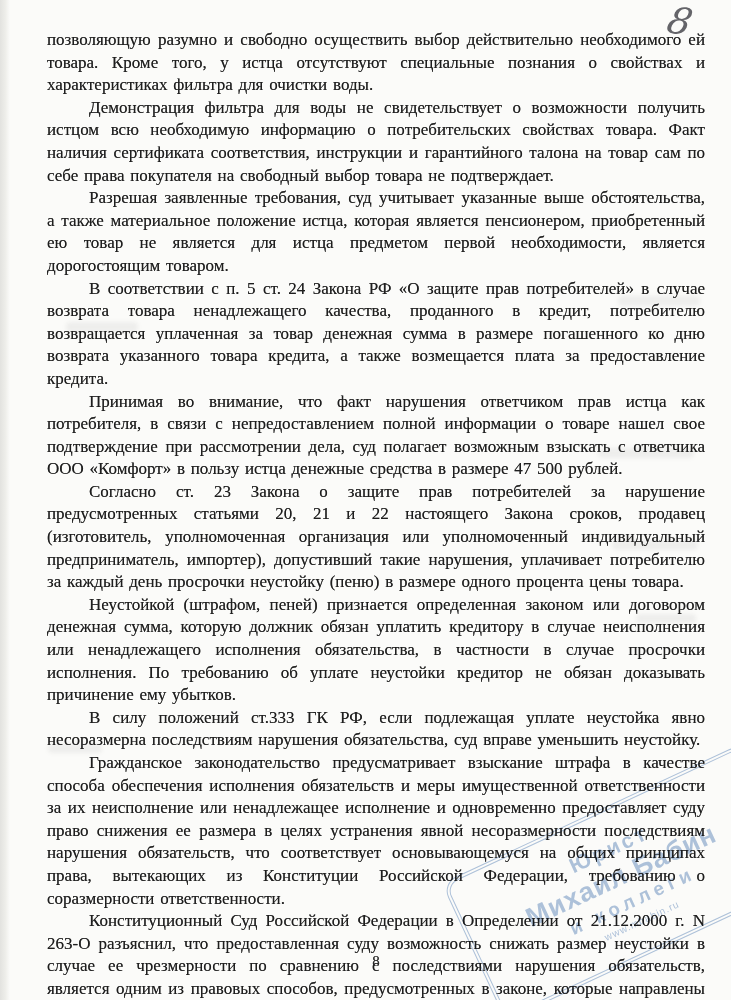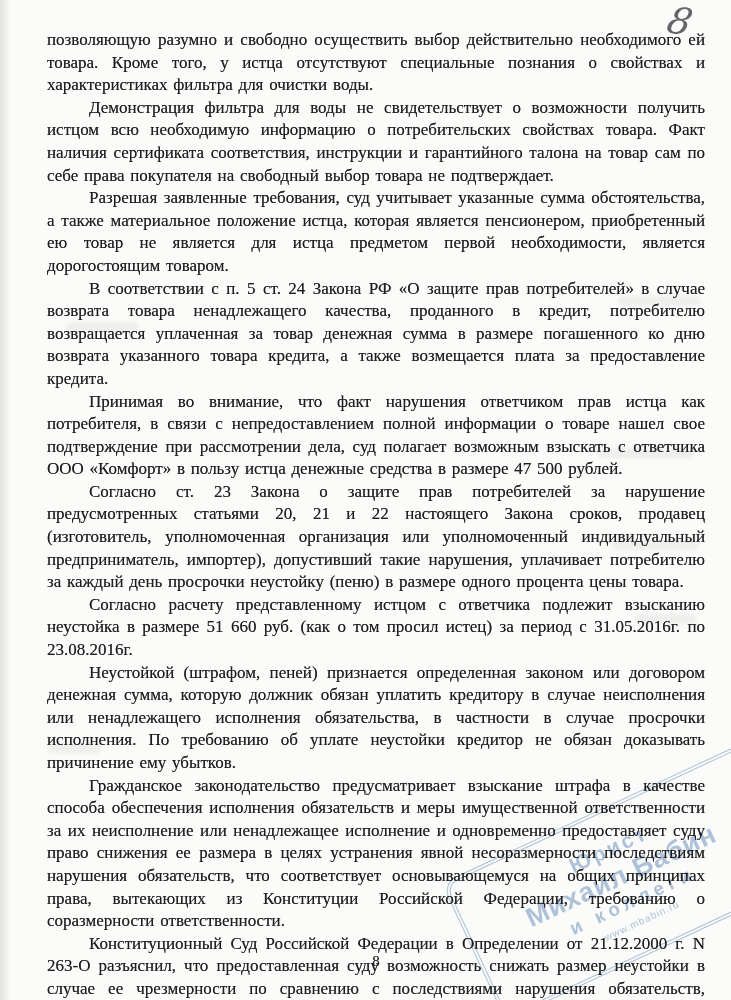--- a/index.html
+++ b/index.html
@@ -74,26 +74,26 @@
 <div class="smudge" style="left:598px; top:448px; width:96px; height:10px;"></div>
 <div class="smudge" style="left:612px; top:540px; width:86px; height:10px;"></div>
 <div class="smudge" style="left:636px; top:614px; width:60px; height:9px;"></div>
 <div class="smudge" style="left:48px;  top:744px; width:54px; height:9px;"></div>
 
 <div class="hand-num">8</div>
 
 <div class="page-body">
   <p class="no-indent">позволяющую разумно и свободно осуществить выбор действительно необходимого ей товара. Кроме того, у истца отсутствуют специальные познания о свойствах и характеристиках фильтра для очистки воды.</p>
   <p>Демонстрация фильтра для воды не свидетельствует о возможности получить истцом всю необходимую информацию о потребительских свойствах товара. Факт наличия сертификата соответствия, инструкции и гарантийного талона на товар сам по себе права покупателя на свободный выбор товара не подтверждает.</p>
-  <p>Разрешая заявленные требования, суд учитывает указанные сумма обстоятельства, а также материальное положение истца, которая является пенсионером, приобретенный ею товар не является для истца предметом первой необходимости, является дорогостоящим товаром.</p>
+  <p>Разрешая заявленные требования, суд учитывает указанные выше обстоятельства, а также материальное положение истца, которая является пенсионером, приобретенный ею товар не является для истца предметом первой необходимости, является дорогостоящим товаром.</p>
   <p>В соответствии с п. 5 ст. 24 Закона РФ «О защите прав потребителей» в случае возврата товара ненадлежащего качества, проданного в кредит, потребителю возвращается уплаченная за товар денежная сумма в размере погашенного ко дню возврата указанного товара кредита, а также возмещается плата за предоставление кредита.</p>
   <p>Принимая во внимание, что факт нарушения ответчиком прав истца как потребителя, в связи с непредоставлением полной информации о товаре нашел свое подтверждение при рассмотрении дела, суд полагает возможным взыскать с ответчика ООО «Комфорт» в пользу истца денежные средства в размере 47 500 рублей.</p>
   <p>Согласно ст. 23 Закона о защите прав потребителей за нарушение предусмотренных статьями 20, 21 и 22 настоящего Закона сроков, продавец (изготовитель, уполномоченная организация или уполномоченный индивидуальный предприниматель, импортер), допустивший такие нарушения, уплачивает потребителю за каждый день просрочки неустойку (пеню) в размере одного процента цены товара.</p>
-  <p>Согласно расчету представленному истцом с ответчика подлежит взысканию неустойка в размере 51 660 руб. (как о том просил истец) за период с 31.05.2016г. по 23.08.2016г.</p>
   <p>Неустойкой (штрафом, пеней) признается определенная законом или договором денежная сумма, которую должник обязан уплатить кредитору в случае неисполнения или ненадлежащего исполнения обязательства, в частности в случае просрочки исполнения. По требованию об уплате неустойки кредитор не обязан доказывать причинение ему убытков.</p>
+  <p>В силу положений ст.333 ГК РФ, если подлежащая уплате неустойка явно несоразмерна последствиям нарушения обязательства, суд вправе уменьшить неустойку.</p>
   <p>Гражданское законодательство предусматривает взыскание штрафа в качестве способа обеспечения исполнения обязательств и меры имущественной ответственности за их неисполнение или ненадлежащее исполнение и одновременно предоставляет суду право снижения ее размера в целях устранения явной несоразмерности последствиям нарушения обязательств, что соответствует основывающемуся на общих принципах права, вытекающих из Конституции Российской Федерации, требованию о соразмерности ответственности.</p>
   <p>Конституционный Суд Российской Федерации в Определении от 21.12.2000 г. N 263-О разъяснил, что предоставленная суду возможность снижать размер неустойки в случае ее чрезмерности по сравнению с последствиями нарушения обязательств, является одним из правовых способов, предусмотренных в законе, которые направлены против злоупотребления правом свободного определения</p>
 </div>
 
 <div class="stamp">
   <div class="l1">Юрист</div>
   <div class="l2">Михаил Бабин</div>
   <div class="l3">и коллеги</div>
   <div class="l4">www.mbabin.ru</div>
 </div>

